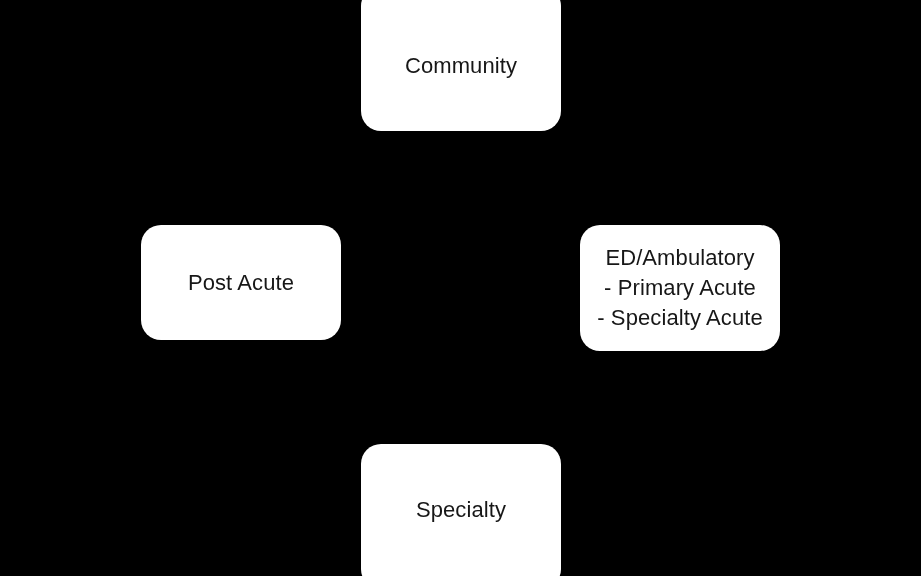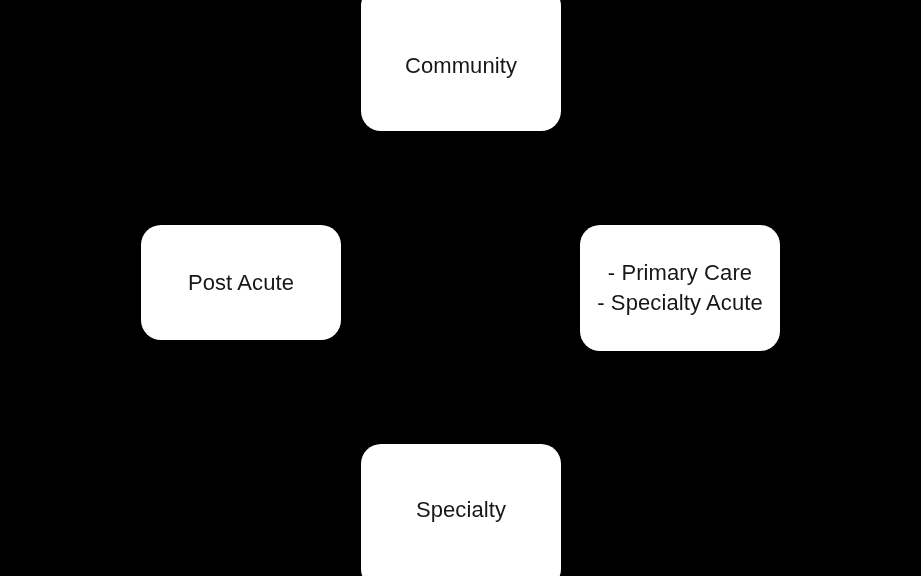--- a/index.html
+++ b/index.html
@@ -83,21 +83,22 @@
 
   <div class="node" id="node-community">
     <div class="line primary">Community</div>
   </div>
 
   <div class="node" id="node-post-acute">
     <div class="line primary">Post Acute</div>
   </div>
 
   <div class="node" id="node-ed-ambulatory">
-    <div class="line sub">- Primary Care</div>
+    <div class="line primary">ED/Ambulatory</div>
+    <div class="line sub">- Primary Acute</div>
     <div class="line sub">- Specialty Acute</div>
   </div>
 
   <div class="node" id="node-inpatient">
     <div class="line primary">Specialty</div>
   </div>
 
 </div>
 
 </body></html>

